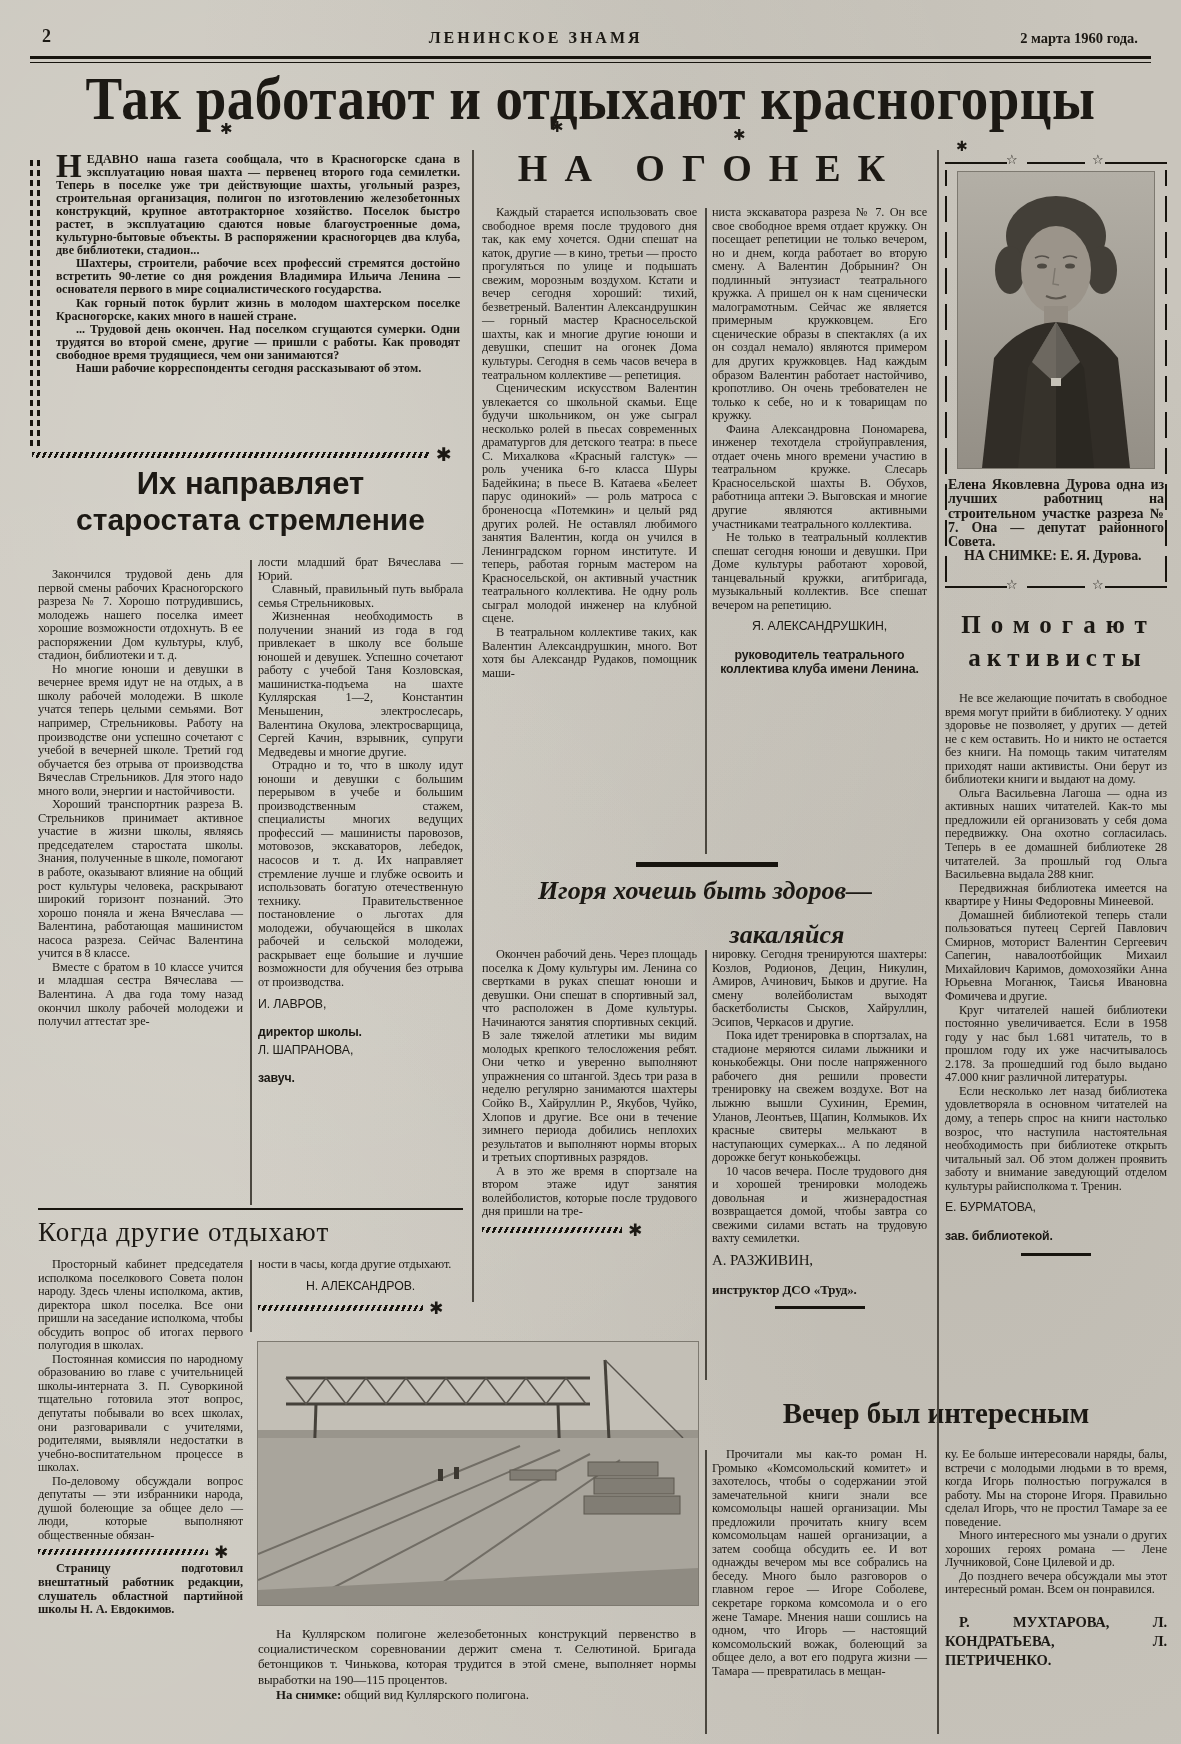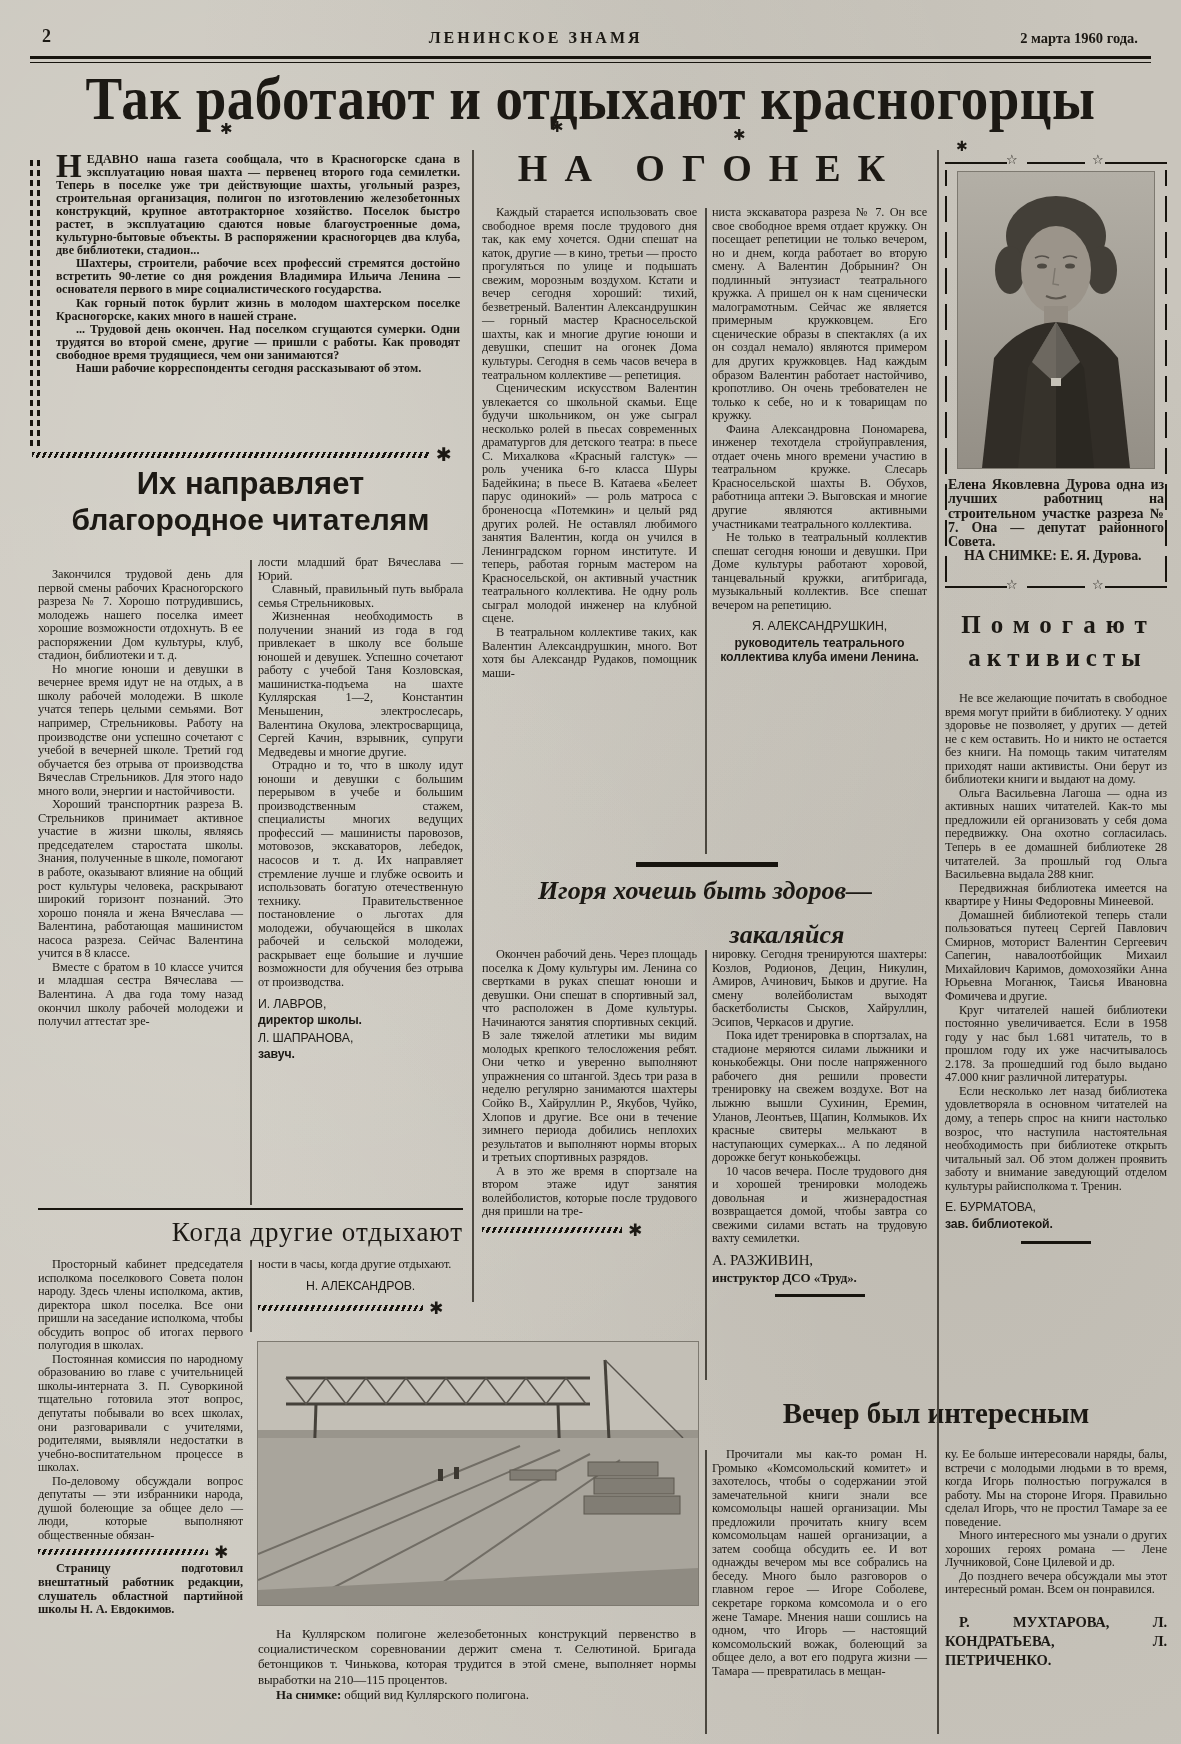--- a/index.html
+++ b/index.html
@@ -36,32 +36,32 @@
   .intro p.first { text-indent: 0; }
   .dropcap { float: left; font-size: 33px; line-height: 25px; font-weight: bold; margin: 1px 5px 0 0; }
   .introwave { top: 156px; width: 3px; height: 290px; background: repeating-linear-gradient(0deg, #17140e 0 6px, transparent 6px 10px); }
 
   
   .col { position: absolute; }
   .col p { font-size: 12.3px; line-height: 13.55px; text-align: justify; text-indent: 14px; letter-spacing: -0.1px; }
   .noindent { text-indent: 0 !important; }
 
   .sig  { text-align: right; font-family: "Liberation Sans", "DejaVu Sans", sans-serif; font-weight: normal; font-size: 13px; text-indent: 0 !important; margin-top: 8px; letter-spacing: 0.5px; }
-  .sigrole { text-align: right; font-family: "Liberation Sans", "DejaVu Sans", sans-serif; font-weight: bold; font-size: 11.5px; line-height: 15px; text-indent: 0 !important; margin-top: 3px; }
+  .sigrole { text-align: right; font-family: "Liberation Sans", "DejaVu Sans", sans-serif; font-weight: bold; font-size: 11.5px; line-height: 15px; text-indent: 0 !important; margin-top: 15px; }
   .sig.center, .sigrole.center { text-align: center; }
 
   .h-sans { position: absolute; font-family: "Liberation Sans", "DejaVu Sans", sans-serif; font-weight: bold; text-align: center; }
   .h-serif { position: absolute; font-weight: bold; text-align: center; }
 
   .h-naprav1 { top: 466px; left: 38px; width: 425px; font-size: 31px; }
   .h-naprav2 { top: 503px; left: 38px; width: 425px; font-size: 30px; }
   .h-ogonek  { top: 146px; left: 478px; width: 454px; font-size: 38px; letter-spacing: 17px; padding-left: 10px; }
   .h-zdorov1 { top: 876px; left: 478px; width: 454px; font-size: 26px; font-style: italic; }
   .h-zdorov2 { top: 920px; left: 560px; width: 454px; font-size: 26px; font-style: italic; }
-  .h-kogda   { top: 1217px; left: 38px; width: 425px; font-weight: normal; font-size: 27px; letter-spacing: 1px; text-align: right; position: absolute; }
+  .h-kogda   { top: 1217px; left: 38px; width: 425px; font-weight: normal; font-size: 27px; letter-spacing: 1px; text-align: left; position: absolute; }
   .h-aktiv1  { top: 611px; left: 941px; width: 228px; font-size: 25px; letter-spacing: 10px; padding-left: 8px; }
   .h-aktiv2  { top: 644px; left: 941px; width: 228px; font-size: 25px; letter-spacing: 6px; padding-left: 5px; }
   .h-vecher  { top: 1397px; left: 705px; width: 462px; font-size: 29px; }
 
   .footnote { font-size: 12.8px; line-height: 16px; font-weight: bold; text-align: justify; text-indent: 18px !important; }
   .wavy-in { position: relative; height: 6px; margin: 7px 0; }
   .wavy-in .w { position: absolute; left: 0; top: 0; height: 6px; }
   .wavy-in .s { position: absolute; top: -7px; font-size: 17px; }
 
   .caption-bold p { font-weight: bold; font-size: 14px; line-height: 14.3px; text-align: justify; text-indent: 16px; }
@@ -102,21 +102,21 @@
     <p>Шахтеры, строители, рабочие всех профессий стремятся достойно встретить 90-летие со дня рождения Владимира Ильича Ленина — основателя первого в мире социалистического государства.</p>
     <p>Как горный поток бурлит жизнь в молодом шахтерском поселке Красногорске, каких много в нашей стране.</p>
     <p>... Трудовой день окончен. Над поселком сгущаются сумерки. Одни трудятся во второй смене, другие — пришли с работы. Как проводят свободное время трудящиеся, чем они занимаются?</p>
     <p>Наши рабочие корреспонденты сегодня рассказывают об этом.</p>
   </div>
 
   <div class="abs wavy" style="top:452px;left:32px;width:398px"></div>
   <span class="abs deco" style="top:443px;left:436px;font-size:19px">✱</span>
 
   <div class="h-sans h-naprav1">Их направляет</div>
-  <div class="h-sans h-naprav2">благородное читателям</div>
+  <div class="h-sans h-naprav2">старостата стремление</div>
 
   <div class="col" style="left:38px;top:568px;width:205px">
     <p>Закончился трудовой день для первой смены рабочих Красногорского разреза № 7. Хорошо потрудившись, молодежь нашего поселка имеет хорошие возможности отдохнуть. В ее распоряжении Дом культуры, клуб, стадион, библиотеки и т. д.</p>
     <p>Но многие юноши и девушки в вечернее время идут не на отдых, а в школу рабочей молодежи. В школе учатся теперь целыми семьями. Вот например, Стрельниковы. Работу на производстве они успешно сочетают с учебой в вечерней школе. Третий год обучается без отрыва от производства Вячеслав Стрельников. Для этого надо много воли, энергии и настойчивости.</p>
     <p>Хороший транспортник разреза В. Стрельников принимает активное участие в жизни школы, являясь председателем старостата школы. Знания, полученные в школе, помогают в работе, оказывают влияние на общий рост культуры человека, раскрывают широкий горизонт познаний. Это хорошо поняла и жена Вячеслава — Валентина, работающая машинистом насоса разреза. Сейчас Валентина учится в 8 классе.</p>
     <p>Вместе с братом в 10 классе учится и младшая сестра Вячеслава — Валентина. А два года тому назад окончил школу рабочей молодежи и получил аттестат зре-</p>
   </div>
   <div class="col" style="left:258px;top:556px;width:205px">
     <p class="noindent">лости младший брат Вячеслава — Юрий.</p>
     <p>Славный, правильный путь выбрала семья Стрельниковых.</p>
@@ -183,21 +183,21 @@
       </g>
       <path d="M0 263 L440 263 L440 226 L0 248 Z" fill="#8f8b82"></path>
       <g fill="#3c3831">
         <rect x="180" y="127" width="5" height="12"></rect>
         <rect x="196" y="125" width="5" height="12"></rect>
       </g>
     </svg>
   </div>
 
   <div class="col polycap" style="left:258px;top:1627px;width:438px">
-    <p>На Куллярском полигоне железобетонных конструкций первенство в социалистическом соревновании держит смена т. Селютиной. Бригада бетонщиков т. Чинькова, которая трудится в этой смене, выполняет нормы выработки на 210—115 процентов.</p>
+    <p>На Куллярском полигоне железобетонных конструкций первенство в социалистическом соревновании держит смена т. Селютиной. Бригада бетонщиков т. Чинькова, которая трудится в этой смене, выполняет нормы выработки на 190—115 процентов.</p>
     <p><span class="lead">На снимке:</span><span> общий вид Куллярского полигона.</span></p>
   </div>
 
   <div class="h-serif h-ogonek">НА ОГОНЕК</div>
   <div class="col" style="left:482px;top:206px;width:215px">
     <p>Каждый старается использовать свое свободное время после трудового дня так, как ему хочется. Одни спешат на каток, другие — в кино, третьи — просто прогуляться по улице и подышать свежим, морозным воздухом. Кстати и вечер сегодня хороший: тихий, безветреный. Валентин Александрушкин — горный мастер Красносельской шахты, как и многие другие юноши и девушки, спешит на огонек Дома культуры. Сегодня в семь часов вечера в театральном коллективе — репетиция.</p>
     <p>Сценическим искусством Валентин увлекается со школьной скамьи. Еще будучи школьником, он уже сыграл несколько ролей в пьесах современных драматургов для детского театра: в пьесе С. Михалкова «Красный галстук» — роль ученика 6-го класса Шуры Бадейкина; в пьесе В. Катаева «Белеет парус одинокий» — роль матроса с броненосца «Потемкин» и целый ряд других ролей. Не оставлял любимого занятия Валентин, когда он учился в Ленинградском горном институте. И теперь, работая горным мастером на Красносельской, он активный участник театрального коллектива. Не одну роль сыграл молодой инженер на клубной сцене.</p>
     <p>В театральном коллективе таких, как Валентин Александрушкин, много. Вот хотя бы Александр Рудаков, помощник маши-</p>
   </div>
   <div class="col" style="left:712px;top:206px;width:215px">

